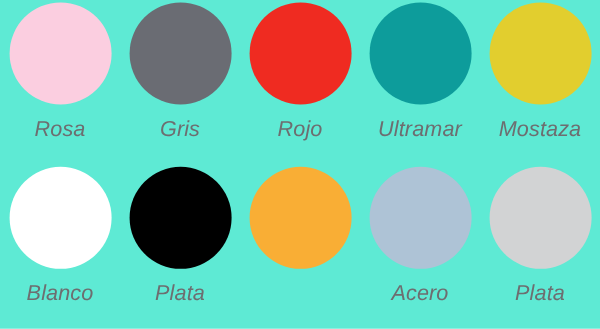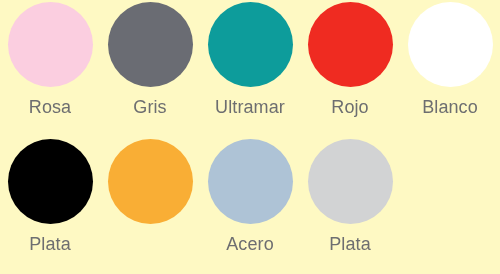--- a/index.html
+++ b/index.html
@@ -41,36 +41,40 @@
     font-size: 18px;
     line-height: 22px;
     color: #6d6e70;
     white-space: nowrap;
     letter-spacing: 0.1px;
   }
 </style>
 </head>
 <body>
 
-<div id="palette" style="background: #fef9c3;">
+<div id="palette" style="background: #5eead4; font-style: italic;">
     <div class="swatch">
       <div class="dot" style="background: rgb(251, 206, 224);"></div>
       <div class="dot-label" style="color: rgb(109, 110, 112);">Rosa</div>
     </div>
     <div class="swatch">
       <div class="dot" style="background: rgb(106, 108, 115);"></div>
       <div class="dot-label" style="color: rgb(109, 110, 112); text-align: center;">Gris</div>
     </div>
     <div class="swatch">
+      <div class="dot" style="background: rgb(239, 43, 33);"></div>
+      <div class="dot-label" style="color: rgb(109, 110, 112);">Rojo</div>
+    </div>
+    <div class="swatch">
       <div class="dot" style="background: rgb(13, 156, 155);"></div>
       <div class="dot-label" style="color: rgb(109, 110, 112);">Ultramar</div>
     </div>
     <div class="swatch">
-      <div class="dot" style="background: rgb(239, 43, 33);"></div>
-      <div class="dot-label" style="color: rgb(109, 110, 112);">Rojo</div>
+      <div class="dot" style="background: rgb(226, 206, 46);"></div>
+      <div class="dot-label" style="color: rgb(109, 110, 112);">Mostaza</div>
     </div>
     <div class="swatch">
       <div class="dot" style="background: rgb(255, 255, 255);"></div>
       <div class="dot-label" style="color: rgb(109, 110, 112);">Blanco</div>
     </div>
     <div class="swatch">
       <div class="dot" style="background: rgb(0, 0, 0);"></div>
       <div class="dot-label" style="color: rgb(109, 110, 112);">Plata</div>
     </div>
     <div class="swatch">

